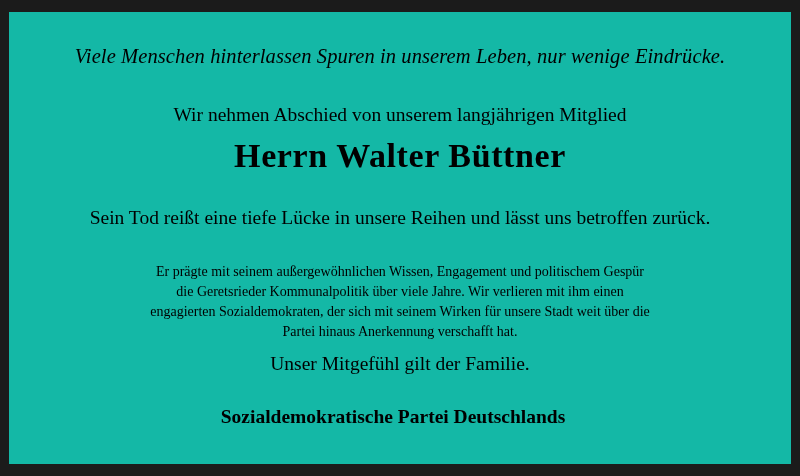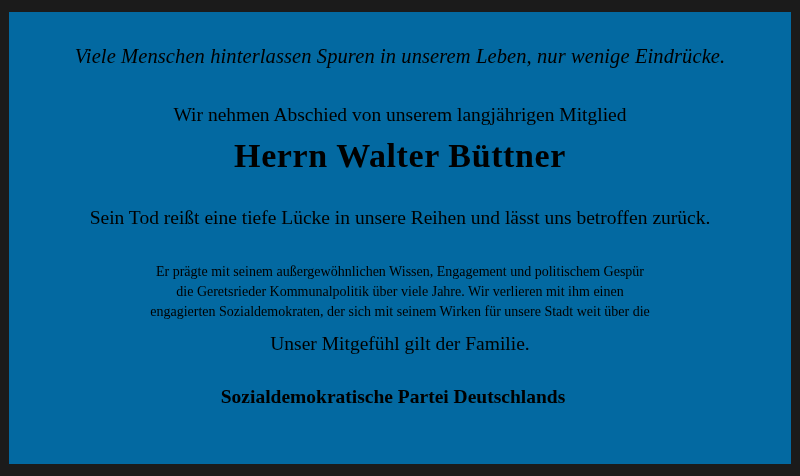--- a/index.html
+++ b/index.html
@@ -12,21 +12,21 @@
     height: 476px;
     font-family: "Liberation Serif", serif;
     color: #000000;
     overflow: hidden;
   }
   .notice {
     position: relative;
     box-sizing: border-box;
     width: 800px;
     height: 476px;
-    background: #0369a1;
+    background: #14b8a6;
     border-top: 12px solid #1b1b1b;
     border-bottom: 12px solid #1b1b1b;
     border-left: 9px solid #1b1b1b;
     border-right: 9px solid #1b1b1b;
   }
   .inner {
     box-sizing: border-box;
     width: 100%;
     height: 100%;
     padding: 26px 22px 16px 22px;
@@ -88,20 +88,21 @@
     <p class="lead">Wir nehmen Abschied von unserem langjährigen Mitglied</p>
 
     <h1 class="name">Herrn Walter Büttner</h1>
 
     <p class="subline">Sein Tod reißt eine tiefe Lücke in unsere Reihen und lässt uns betroffen zurück.</p>
 
     <div class="body-text">
       <div>Er prägte mit seinem außergewöhnlichen Wissen, Engagement und politischem Gespür</div>
       <div>die Geretsrieder Kommunalpolitik über viele Jahre. Wir verlieren mit ihm einen</div>
       <div>engagierten Sozialdemokraten, der sich mit seinem Wirken für unsere Stadt weit über die</div>
+      <div>Partei hinaus Anerkennung verschafft hat.</div>
     </div>
 
     <p class="closing">Unser Mitgefühl gilt der Familie.</p>
 
     <p class="org">Sozialdemokratische Partei Deutschlands</p>
 
   </div>
 </div>
 
 </body></html>

